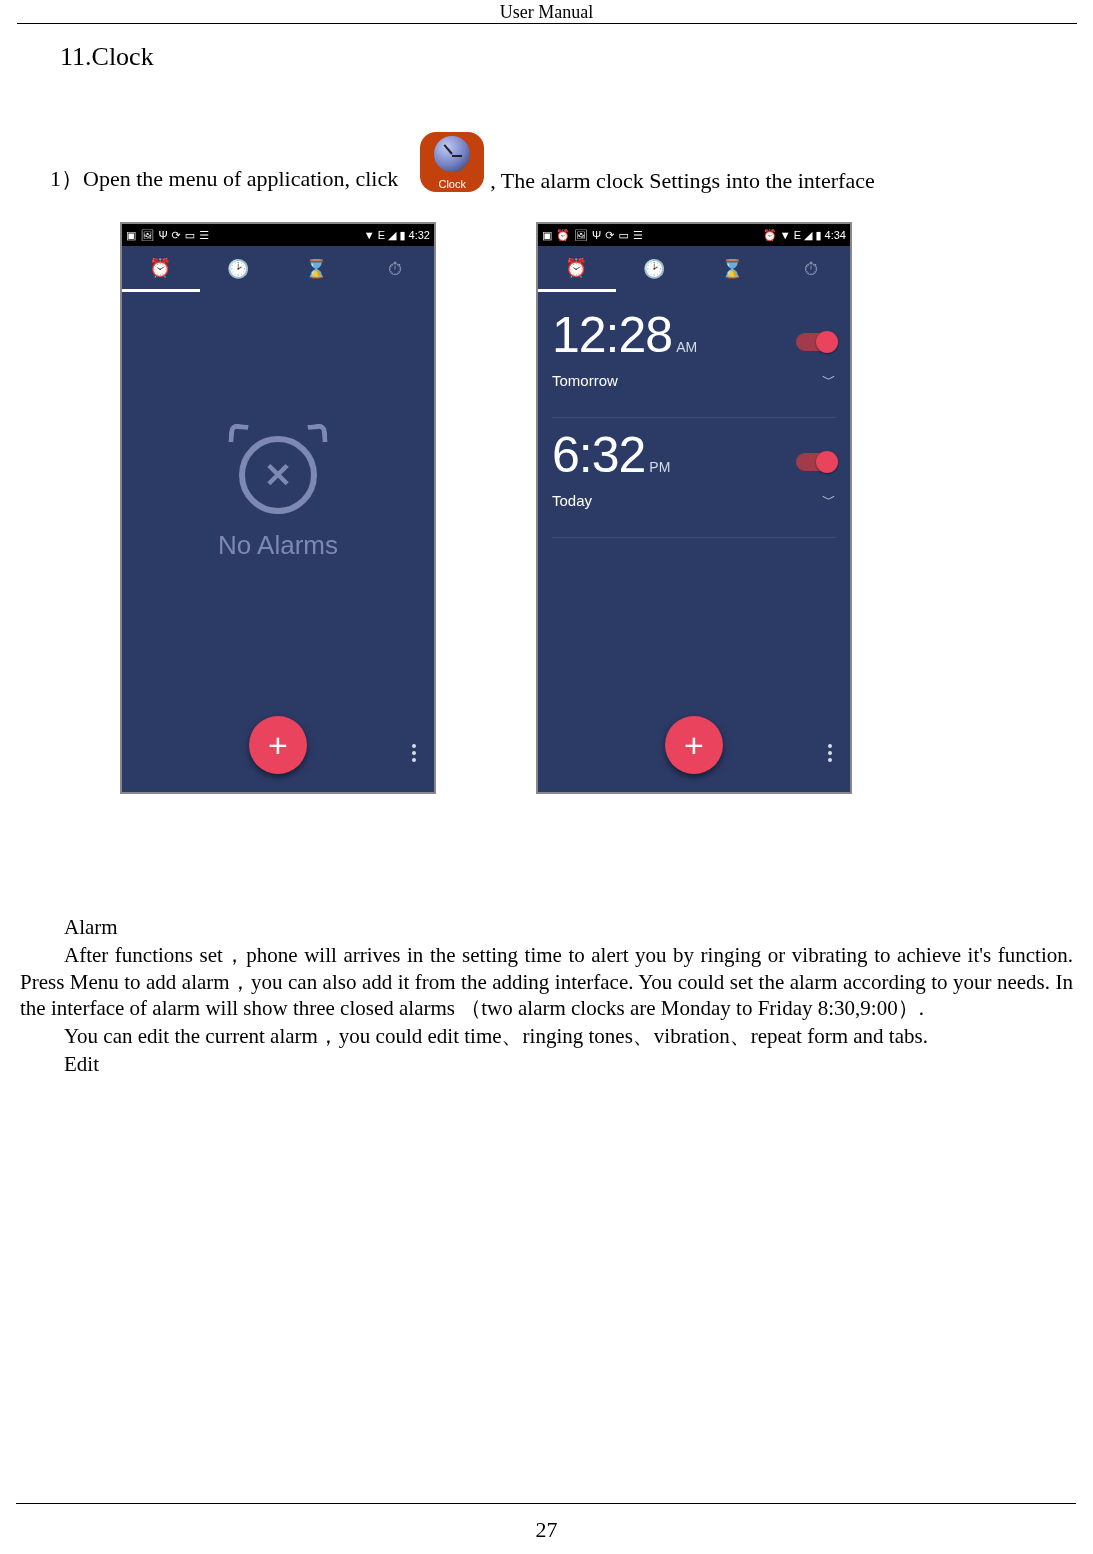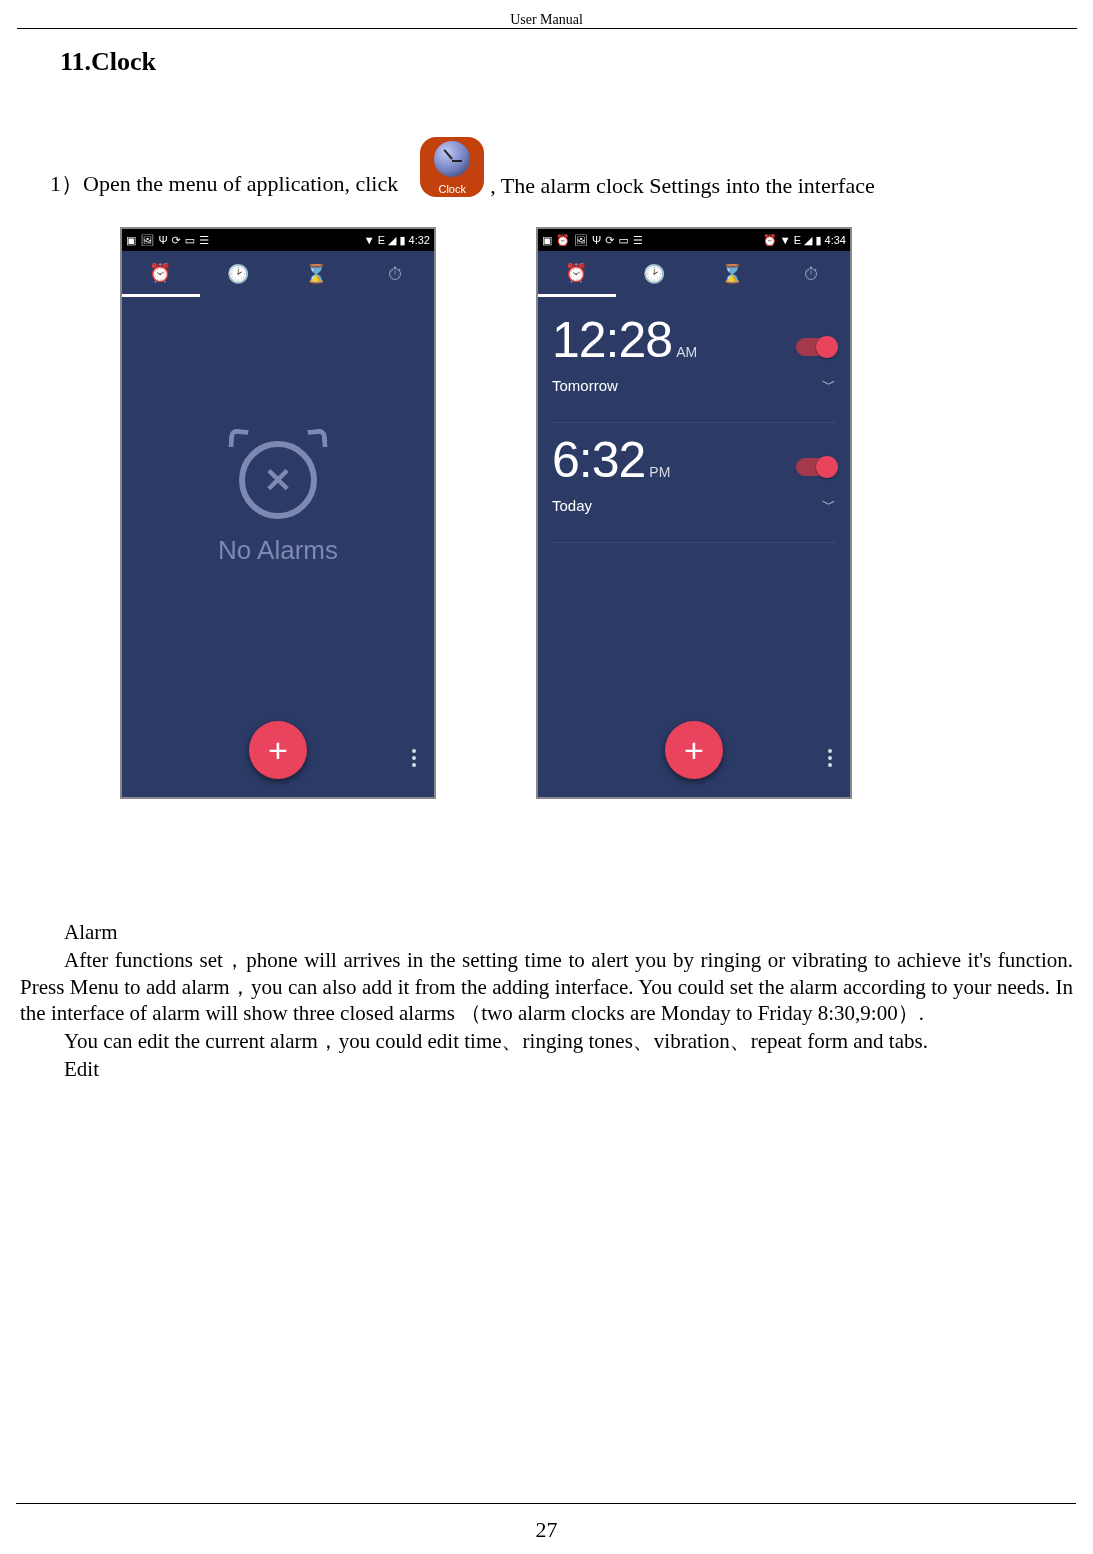--- a/index.html
+++ b/index.html
@@ -12,29 +12,29 @@
   }
   .page {
     width: 1093px;
     min-height: 1554px;
     box-sizing: border-box;
     position: relative;
     padding: 0 10px;
   }
   .header-line {
     text-align: center;
-    font-size: 14px;
-    padding-top: 12px;
+    font-size: 18px;
+    padding-top: 2px;
     border-bottom: 1px solid #000;
     width: 1060px;
     margin: 0 auto;
   }
   .section-title {
     font-size: 26px;
-    font-weight: bold;
+    font-weight: normal;
     margin: 18px 0 0 50px;
   }
   .intro-row {
     margin: 60px 0 0 40px;
     font-size: 22px;
     display: flex;
     align-items: flex-end;
     flex-wrap: nowrap;
   }
   .intro-row .icon-box {

